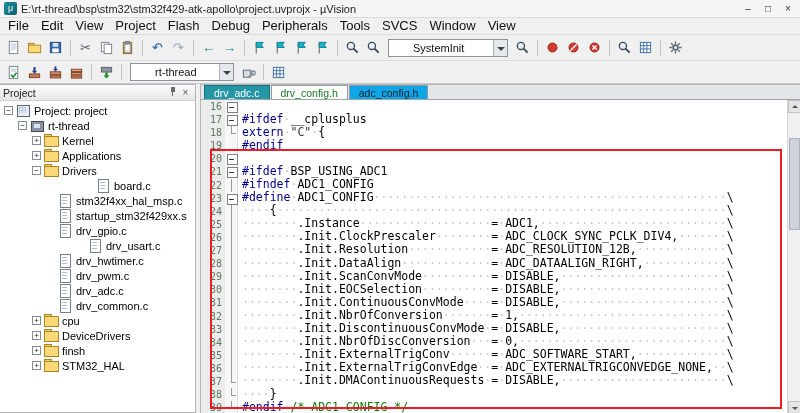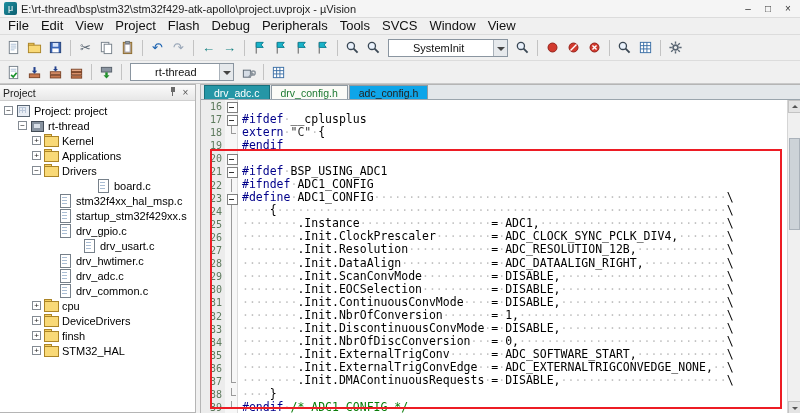--- a/index.html
+++ b/index.html
@@ -377,29 +377,34 @@
           <div class="trow" style="padding-left: 46px;">
             <span class="exp-space"></span>
             <span class="ticon file"></span>
             <span>startup_stm32f429xx.s</span>
           </div>
           <div class="trow" style="padding-left: 46px;">
             <span class="exp-space"></span>
             <span class="ticon file"></span>
             <span>drv_gpio.c</span>
           </div>
-          <div class="trow" style="padding-left: 70px;">
+          <div class="trow" style="padding-left: 48px; margin-left: 28px;">
             <span class="exp-space"></span>
             <span class="ticon file"></span>
             <span>drv_usart.c</span>
           </div>
           <div class="trow" style="padding-left: 46px;">
             <span class="exp-space"></span>
             <span class="ticon file"></span>
             <span>drv_hwtimer.c</span>
+          </div>
+          <div class="trow" style="padding-left: 46px;">
+            <span class="exp-space"></span>
+            <span class="ticon file"></span>
+            <span>drv_pwm.c</span>
           </div>
           <div class="trow" style="padding-left: 46px;">
             <span class="exp-space"></span>
             <span class="ticon file"></span>
             <span>drv_adc.c</span>
           </div>
           <div class="trow" style="padding-left: 46px;">
             <span class="exp-space"></span>
             <span class="ticon file"></span>
             <span>drv_common.c</span>

